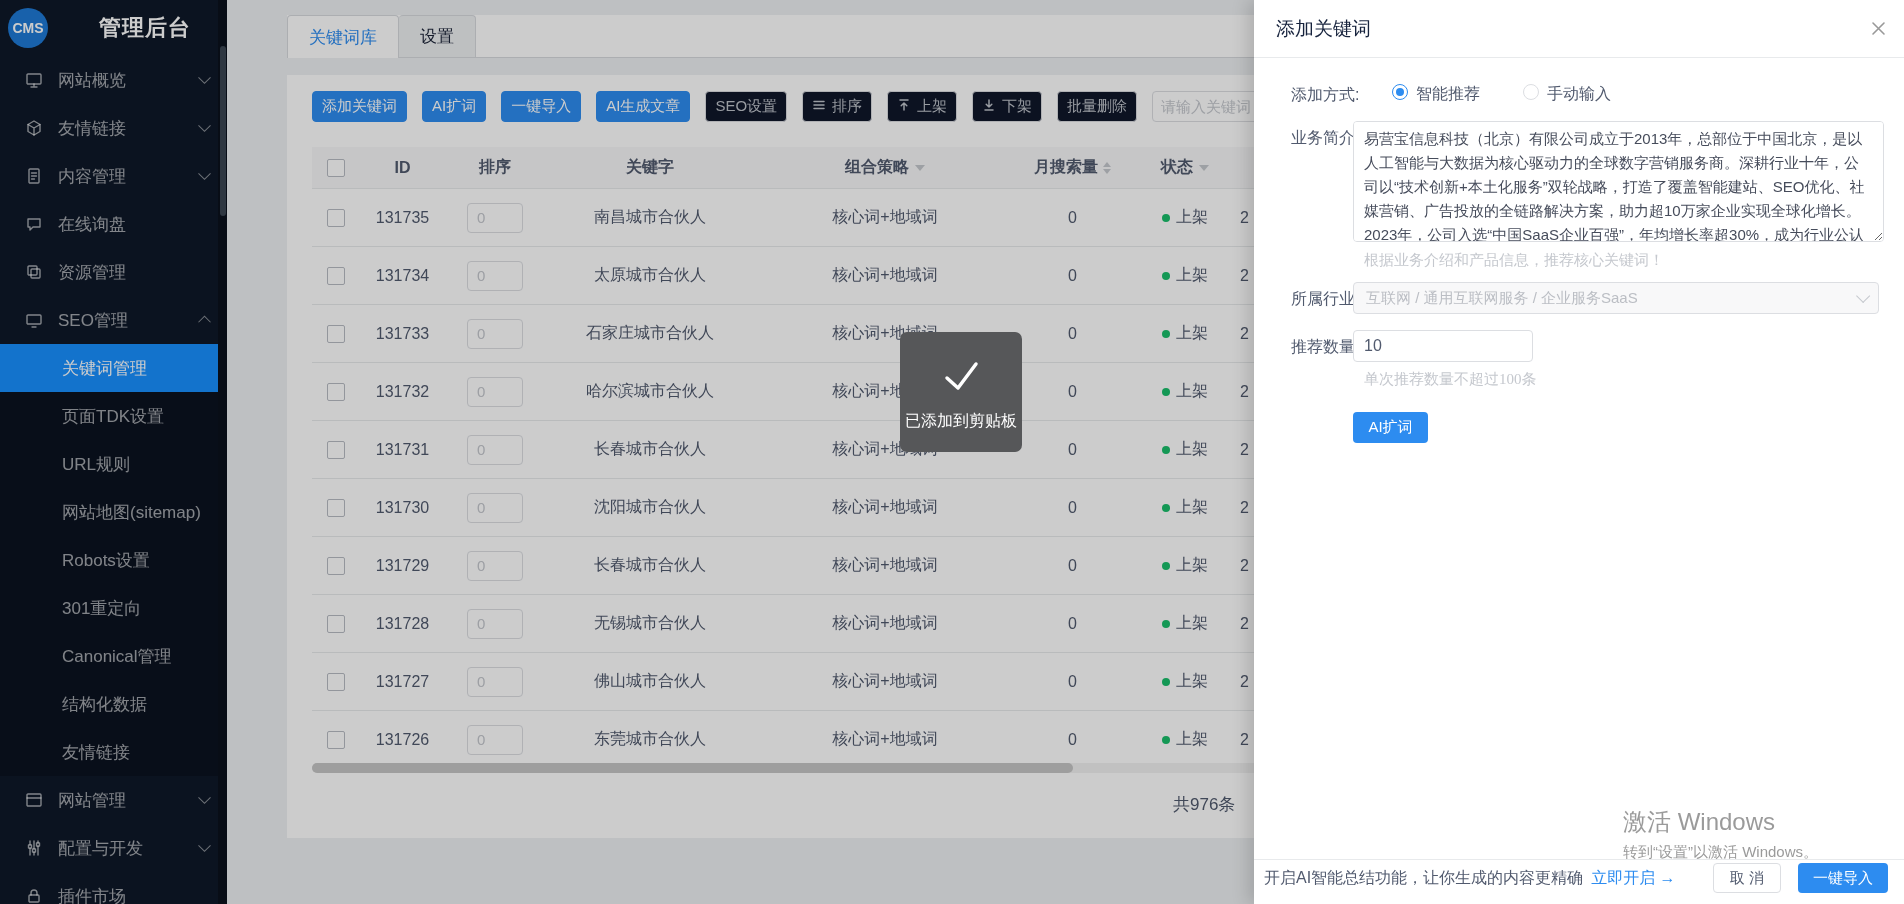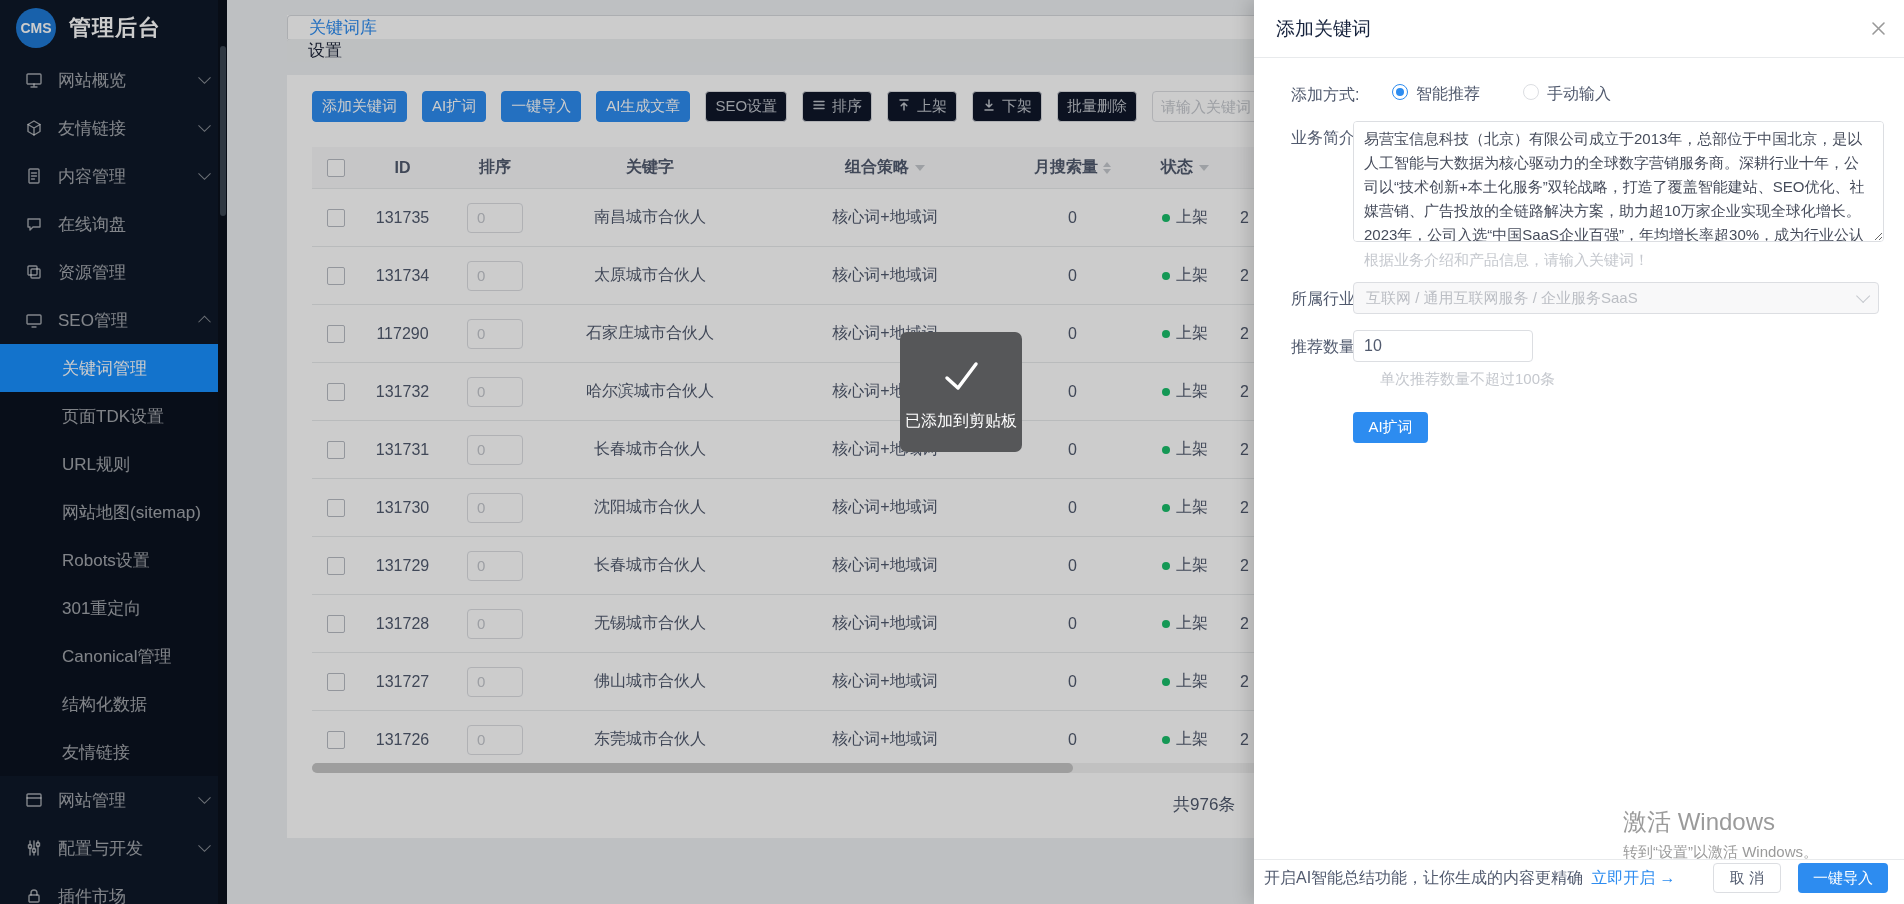--- a/index.html
+++ b/index.html
@@ -3,39 +3,39 @@
 <meta charset="utf-8">
 <style>
   html,body{margin:0;padding:0;}
   body{width:1904px;height:904px;position:relative;overflow:hidden;
        background:#eef0f3;font-family:"Liberation Sans","DejaVu Sans",sans-serif;
        -webkit-font-smoothing:antialiased;}
   
   .sidebar{position:absolute;left:0;top:0;width:227px;height:904px;background:#0e1828;z-index:1;}
   .sb-scroll{position:absolute;right:0;top:0;width:9px;height:904px;background:#0a111c;}
   .sb-thumb{position:absolute;right:1px;top:46px;width:6px;height:170px;background:#3b4552;border-radius:3px;}
-  .logo-row{height:56px;display:flex;align-items:center;padding-left:16px;}
+  .logo-row{height:56px;display:flex;align-items:center;padding-left:8px;gap:38px;}
   .logo-circle{width:40px;height:40px;border-radius:50%;background:#1e7ad6;color:#fff;font-size:14px;
        font-weight:bold;display:flex;align-items:center;justify-content:center;flex:0 0 auto;}
   .logo-title{color:#fff;font-size:22px;font-weight:600;margin-left:13px;letter-spacing:1px;}
   .nav-item{height:48px;display:flex;align-items:center;padding:0 18px 0 24px;color:rgba(255,255,255,.62);
        font-size:17px;cursor:pointer;}
   .nav-item .nicon{width:20px;height:20px;margin-right:14px;display:flex;align-items:center;justify-content:center;color:rgba(255,255,255,.62);}
   .nav-item svg{stroke:currentColor;fill:none;stroke-width:1.4;stroke-linecap:round;stroke-linejoin:round;}
   .chev{width:8px;height:8px;border-right:1.6px solid rgba(255,255,255,.5);border-bottom:1.6px solid rgba(255,255,255,.5);
        margin-left:auto;transform:rotate(45deg) translate(-2px,-2px);}
   .chev.up{transform:rotate(-135deg) translate(-1px,-1px);}
   .submenu{background:#0a1220;}
   .sub-item{height:48px;display:flex;align-items:center;padding-left:62px;color:rgba(255,255,255,.62);
        font-size:17px;cursor:pointer;}
   .sub-item.active{background:#1890ff;color:#fff;}
   
   .main{position:absolute;left:227px;top:0;right:0;bottom:0;background:#eef0f3;}
   .tabs-bar{position:absolute;left:60px;top:15px;right:0;height:43px;background:#fff;
-       border-bottom:1px solid #d7dade;display:flex;align-items:stretch;box-sizing:border-box;flex-direction:column;}
+       border-bottom:1px solid #d7dade;display:flex;align-items:stretch;box-sizing:border-box;}
   .tab{box-sizing:border-box;display:flex;align-items:center;padding:0 21px;font-size:17px;
        border:1px solid #d7dade;border-bottom:none;border-radius:4px 4px 0 0;cursor:pointer;}
   .tab.active{background:#fff;color:#2d8cf0;position:relative;z-index:2;margin-bottom:-1px;}
   .tab.inactive{background:#eef0f2;color:#1c2438;border-left:none;}
   .content-card{position:absolute;left:60px;top:75px;right:18px;height:763px;background:#fff;box-sizing:border-box;}
   .toolbar{display:flex;gap:15px;padding:16px 0 0 25px;align-items:center;}
   .btn{height:31px;box-sizing:border-box;border-radius:4px;font-size:15px;display:flex;align-items:center;
        padding:0 9px;cursor:pointer;white-space:nowrap;}
   .btn.primary{background:#2d8cf0;color:#fff;border:1px solid #2d8cf0;}
   .btn.ghost{background:#0f172a;color:#bfc3ca;border:1px solid #dcdee2;gap:6px;}
@@ -330,21 +330,21 @@
       <span class="dot"></span>
       <span class="status-text">上架</span>
     </div>
     <div class="col-date">2</div>
   </div>
 
   <div class="trow">
     <div class="col-cb">
             <span class="checkbox"></span>
           </div>
-    <div class="col-id">117290</div>
+    <div class="col-id">131733</div>
     <div class="col-sort">
             <span class="sort-box">0</span>
           </div>
     <div class="col-kw">石家庄城市合伙人</div>
     <div class="col-strategy">核心词+地域词</div>
     <div class="col-vol">0</div>
     <div class="col-status">
       <span class="dot"></span>
       <span class="status-text">上架</span>
     </div>
@@ -507,31 +507,31 @@
   <span class="flabel" style="top:85px;">添加方式:</span>
   <div style="position:absolute;left:138px;top:84px;display:flex;align-items:flex-start;">
     <span class="radio on"></span>
     <span class="radio-label">智能推荐</span>
     <span class="radio off" style="margin-left:43px;"></span>
     <span class="radio-label">手动输入</span>
   </div>
 
   <span class="flabel" style="top:128px;">业务简介:</span>
   <textarea class="biz-textarea" style="">易营宝信息科技（北京）有限公司成立于2013年，总部位于中国北京，是以人工智能与大数据为核心驱动力的全球数字营销服务商。深耕行业十年，公司以“技术创新+本土化服务”双轮战略，打造了覆盖智能建站、SEO优化、社媒营销、广告投放的全链路解决方案，助力超10万家企业实现全球化增长。2023年，公司入选“中国SaaS企业百强”，年均增长率超30%，成为行业公认的创新引擎与增长标杆。</textarea>
-  <span class="helper" style="left:110px;top:251px;">根据业务介绍和产品信息，请输入关键词！</span>
+  <span class="helper" style="left:110px;top:251px;">根据业务介绍和产品信息，推荐核心关键词！</span>
 
   <span class="flabel" style="top:289px;">所属行业:</span>
   <div class="select-box">
     <span>互联网 / 通用互联网服务 / 企业服务SaaS</span>
     <span class="select-arrow"></span>
   </div>
 
   <span class="flabel" style="top:337px;">推荐数量:</span>
   <input class="count-input" value="10" style="">
-  <span class="helper" style="left:126px;top:370px;">单次推荐数量不超过100条</span>
+  <span class="helper" style="left:110px;top:370px;font-family:Liberation Serif, serif;">单次推荐数量不超过100条</span>
 
   <button class="ai-btn">AI扩词</button>
 
   <div class="drawer-footer">
     <span class="tip-text">开启AI智能总结功能，让你生成的内容更精确</span>
     <span class="tip-link">立即开启 →</span>
     <button class="cancel-btn">取 消</button>
     <button class="import-btn">一键导入</button>
   </div>
 </div>

